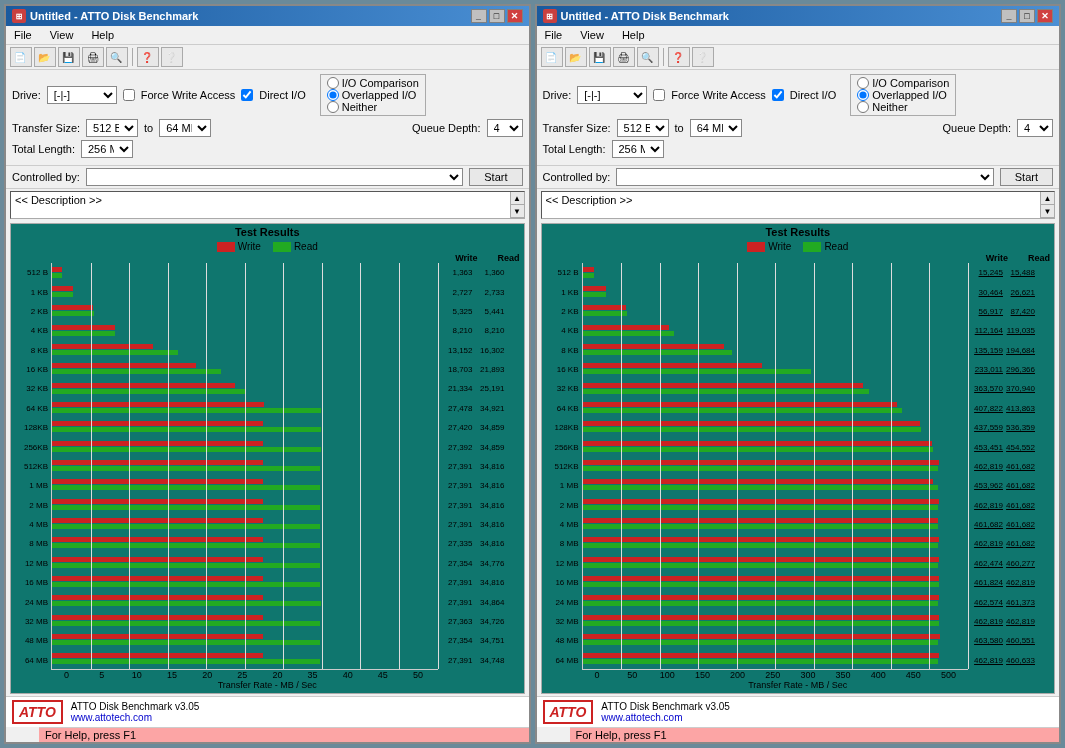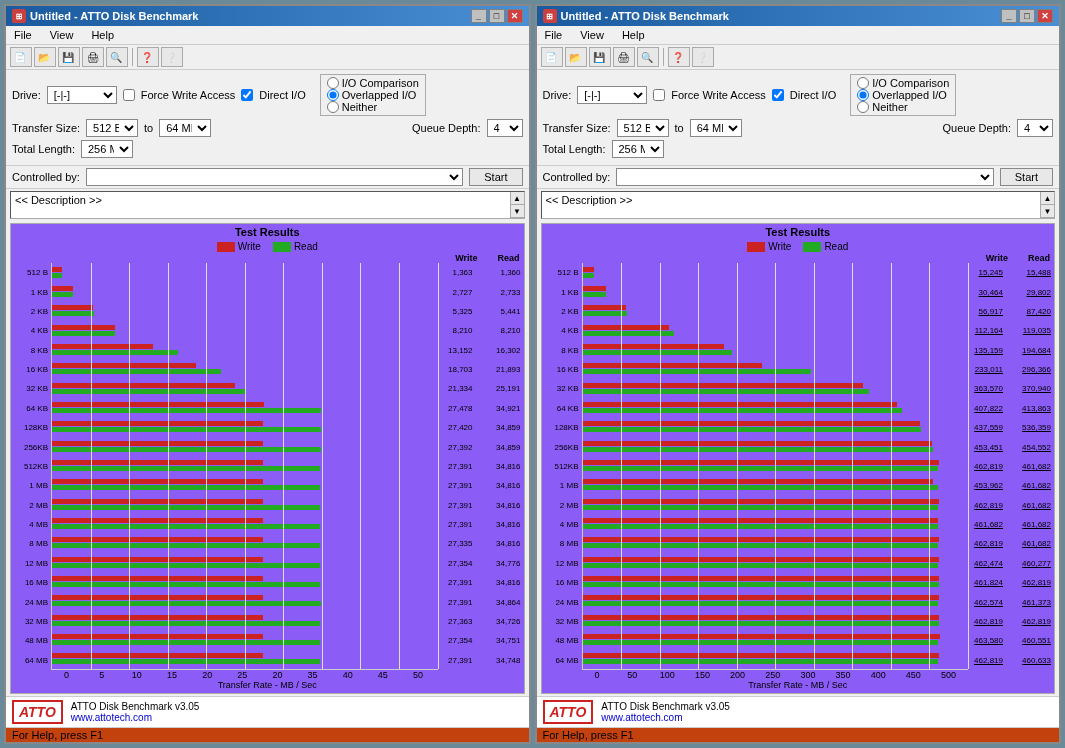--- a/index.html
+++ b/index.html
@@ -141,21 +141,21 @@
       height: 14px;
       background: #e8e8e8;
       border: none;
       border-bottom: 1px solid #aaa;
       font-size: 8px;
       cursor: pointer;
     }
     .chart-area {
       flex: 1;
       margin: 2px 4px;
-      background: #8b5cf6;
+      background: #0f766e;
       border: 1px solid #aaa;
       display: flex;
       flex-direction: column;
       overflow: hidden;
       min-height: 0;
     }
     .legend-item {
       display: flex;
       align-items: center;
       gap: 3px;
@@ -170,21 +170,21 @@
       padding: 1px 0;
     }
     .bar {
       height: 5px;
       margin-bottom: 1px;
     }
     .bar-write { background: #cc2222; }
     .bar-read { background: #22aa22; }
     .val-row {
       display: flex;
-      gap: 16px;
+      gap: 0;
     }
     .val { min-width: 32px; text-align: right; }
     .x-label {
       flex: 1;
       text-align: center;
       font-size: 9px;
     }
     .footer {
       background: white;
       border-top: 1px solid #ccc;
@@ -200,24 +200,25 @@
       font-weight: bold;
       font-size: 14px;
       padding: 2px 5px;
       font-style: italic;
     }
     .footer-text {
       font-size: 10px;
     }
     .footer-text a { color: #0000cc; text-decoration: none; }
     .status-bar {
-      background: #c2410c;
+      background: #fca5a5;
       border-top: 1px solid #ccc;
       padding: 1px 6px;
       font-size: 11px;
+      margin-left: 33px;
     }
     .grid-lines {
       position: absolute;
       top: 0; bottom: 0; left: 0; right: 0;
       pointer-events: none;
     }
     .vgrid {
       position: absolute;
       top: 0; bottom: 0;
       width: 1px;
@@ -871,21 +872,21 @@
       </div>
       <div style="min-width:84px;display:flex;flex-direction:column;justify-content:space-around;font-size:8px;padding-left:3px;text-decoration:underline;">
 
     <div class="val-row">
       <span class="val">15,245</span>
       <span class="val">15,488</span>
     </div>
 
     <div class="val-row">
       <span class="val">30,464</span>
-      <span class="val">29,802</span>
+      <span class="val">26,621</span>
     </div>
 
     <div class="val-row">
       <span class="val">56,917</span>
       <span class="val">87,420</span>
     </div>
 
     <div class="val-row">
       <span class="val">112,164</span>
       <span class="val">119,035</span>

